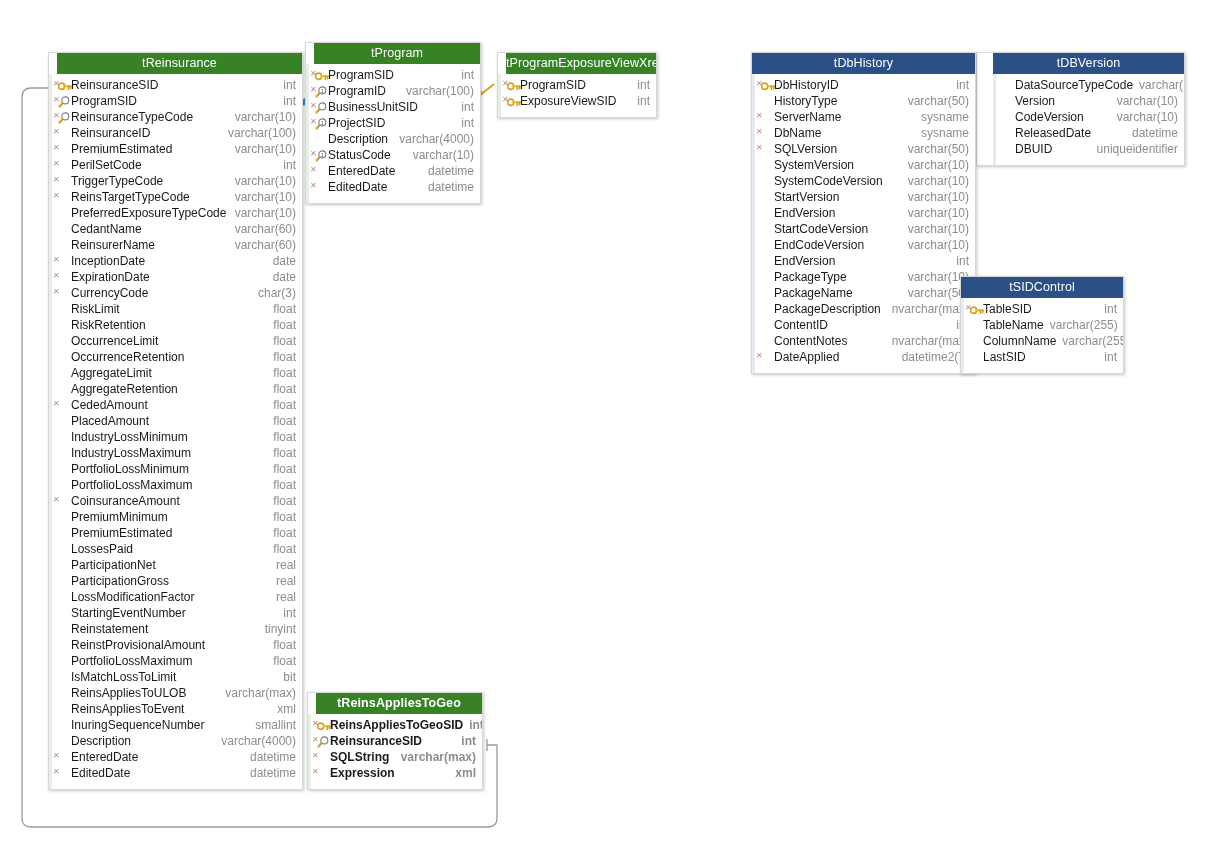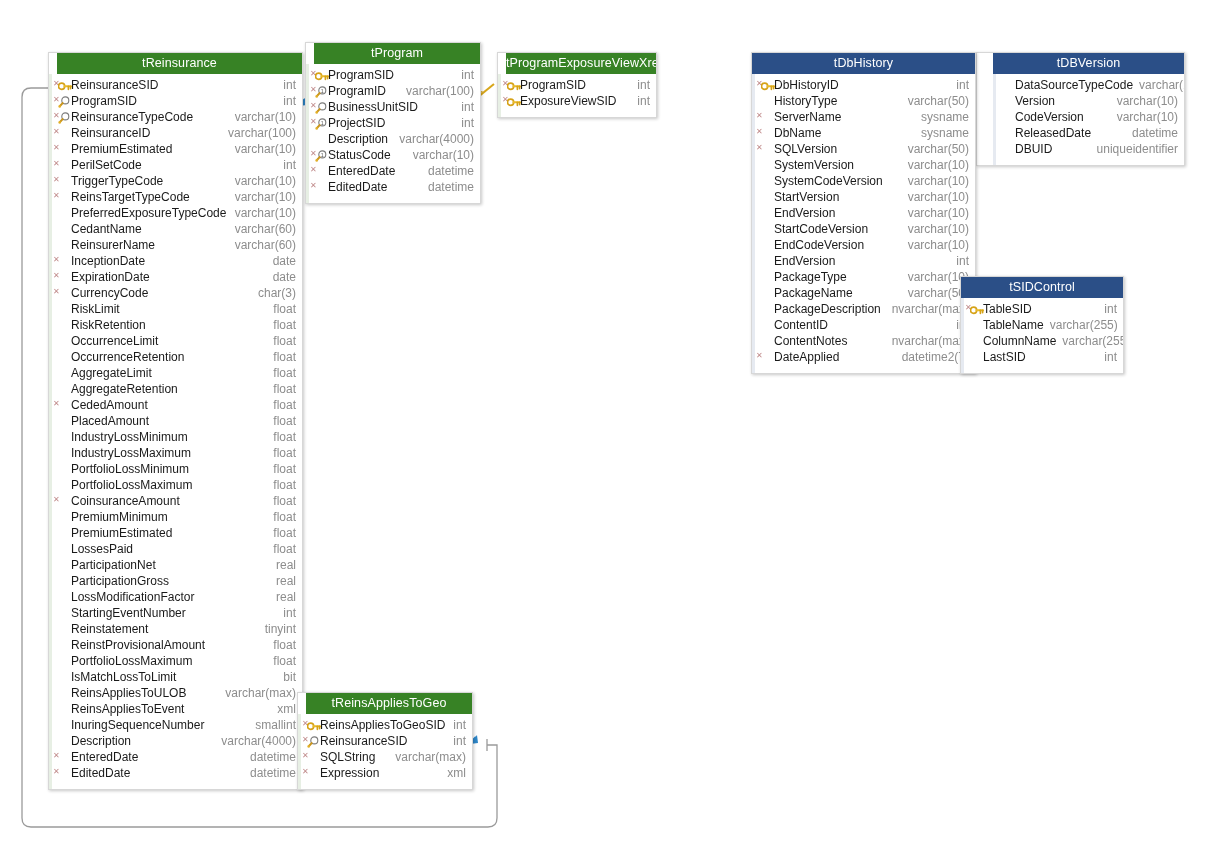--- a/index.html
+++ b/index.html
@@ -751,21 +751,21 @@
             <span class="ty">varchar(255)</span>
           </div>
           <div class="row">
             <span class="ic"></span>
             <span class="nm">LastSID</span>
             <span class="sp"></span>
             <span class="ty">int</span>
           </div>
         </div>
       </div>
-      <div class="tbl green" style="left: 297px; top: 692px; width: 176px;">
+      <div class="tbl green" style="left: 307px; top: 692px; width: 176px; font-weight: bold;">
         <div class="hdr">tReinsAppliesToGeo</div>
         <div class="body">
           <div class="row">
             <span class="ic">
               <span class="xm">✕</span>
               <span class="key"><svg viewBox="0 0 14 11" width="14" height="11">
                   <circle cx="3.6" cy="5.3" r="3.1" fill="none" stroke="#d6a217" stroke-width="1.7"></circle>
                   <path d="M6.4,5.3 L13,5.3" stroke="#e9bb2b" stroke-width="2.1" stroke-linecap="round"></path>
                   <path d="M10.4,5.3 L10.4,8.3" stroke="#d6a217" stroke-width="1.7" stroke-linecap="round"></path>
                   <path d="M12.6,5.3 L12.6,7.6" stroke="#d6a217" stroke-width="1.7" stroke-linecap="round"></path>

